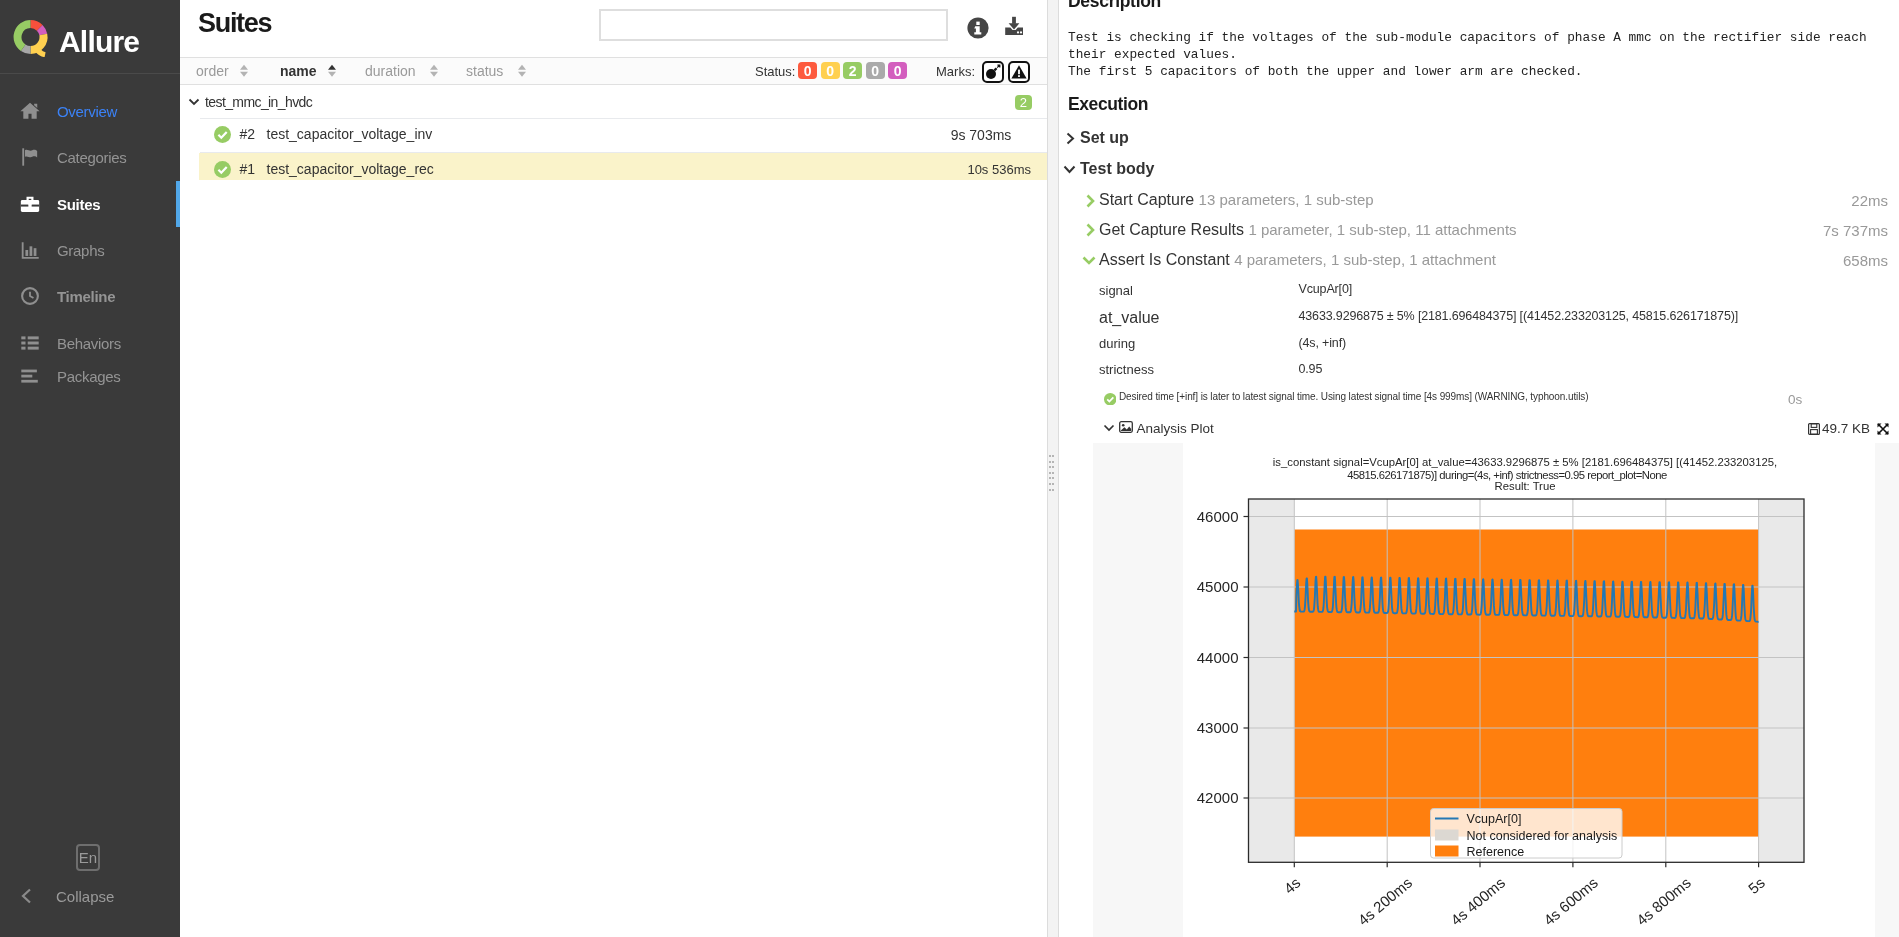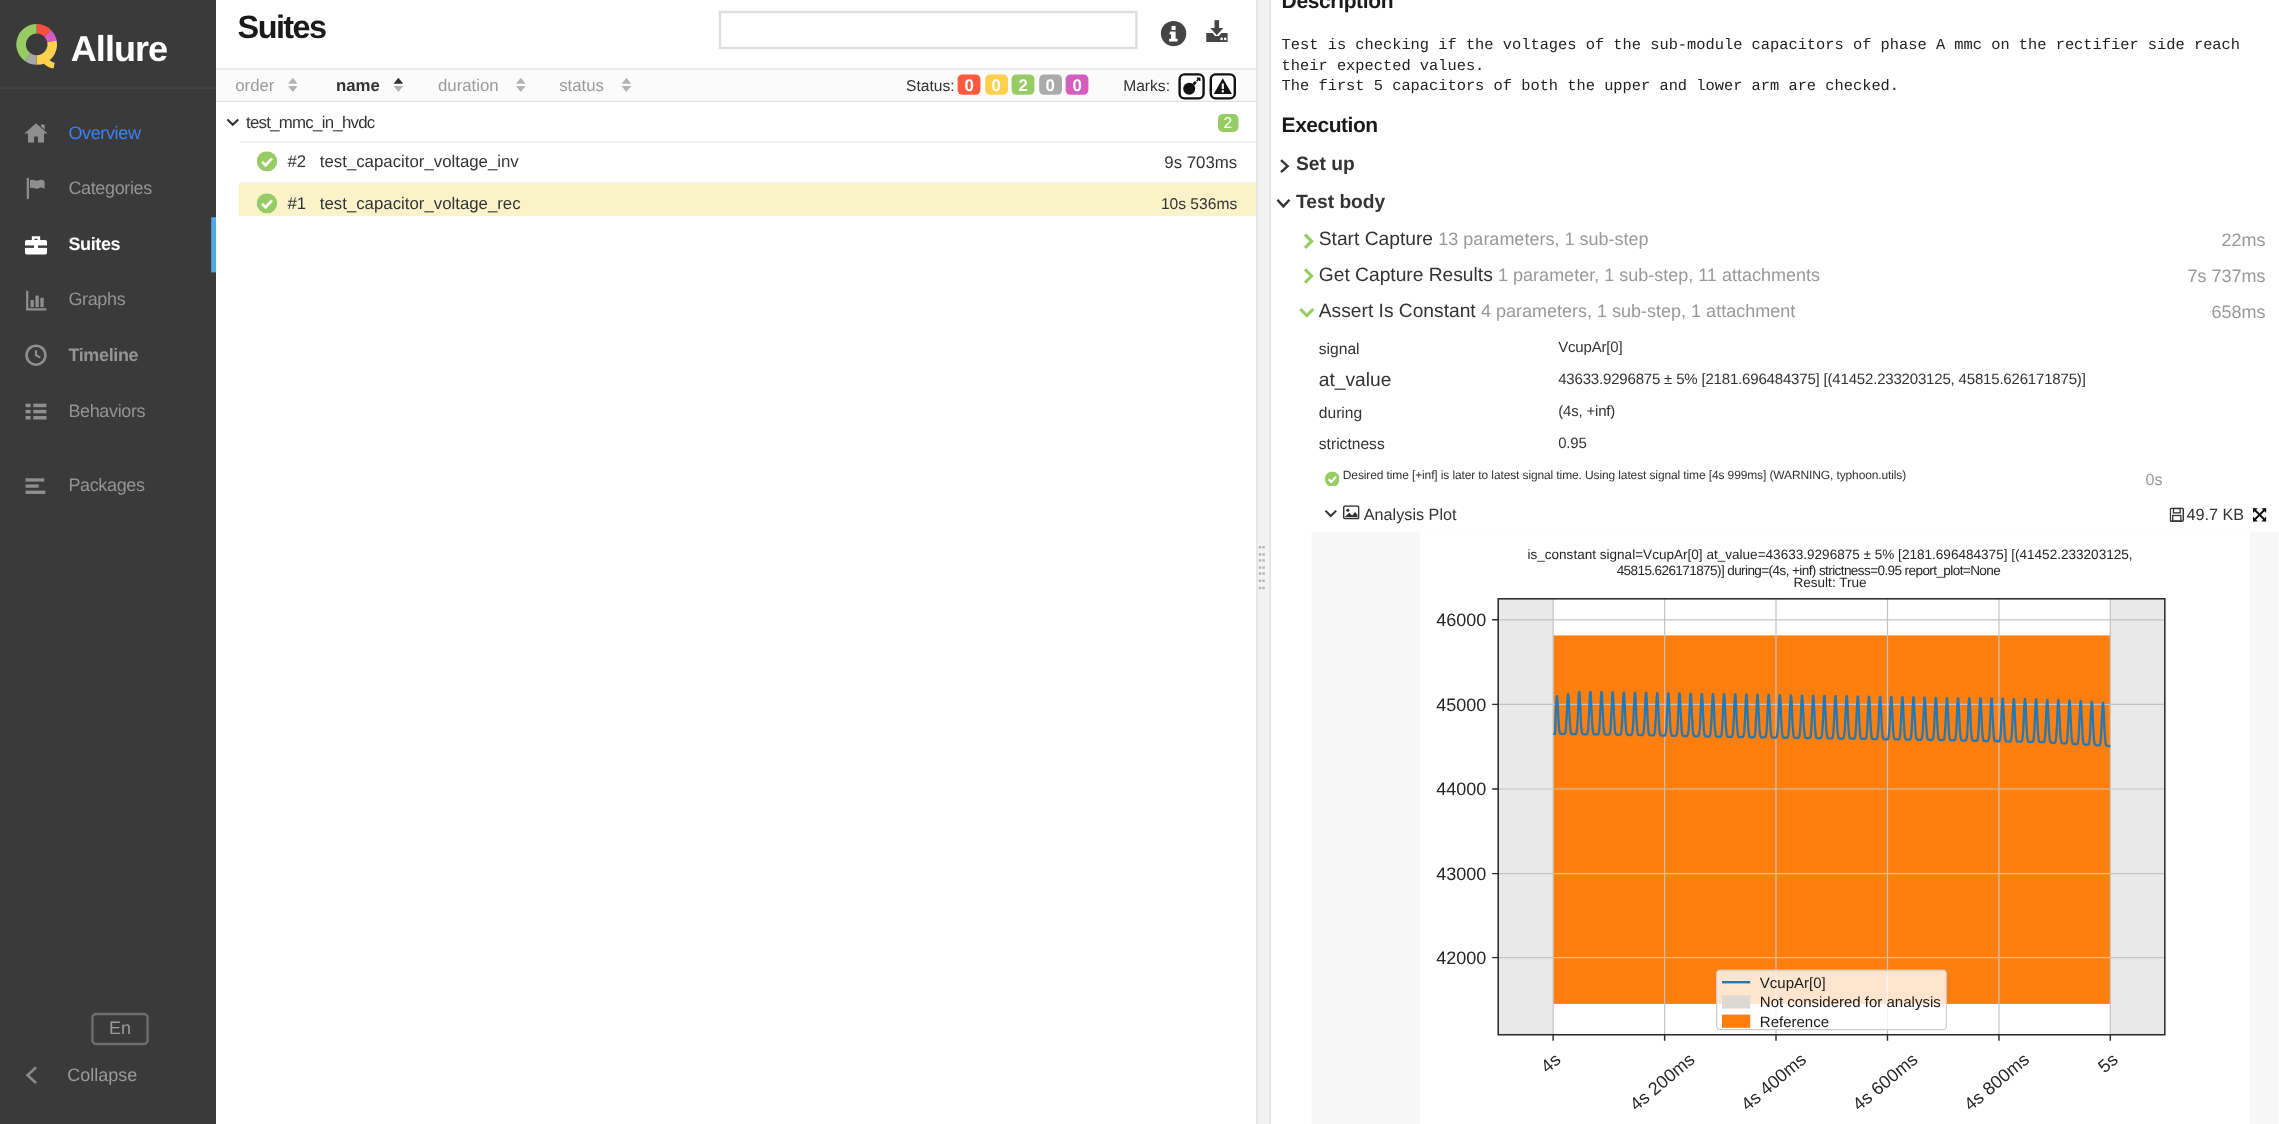--- a/index.html
+++ b/index.html
@@ -80,29 +80,29 @@
       <svg width="22" height="22" viewBox="0 0 24 24">
         <rect x="2.5" y="4.8" width="4.6" height="3.2" fill="#8f8f8f"></rect>
         <rect x="9.5" y="4.8" width="12" height="3.2" fill="#8f8f8f"></rect>
         <rect x="2.5" y="10.4" width="4.6" height="3.2" fill="#8f8f8f"></rect>
         <rect x="9.5" y="10.4" width="12" height="3.2" fill="#8f8f8f"></rect>
         <rect x="2.5" y="16.0" width="4.6" height="3.2" fill="#8f8f8f"></rect>
         <rect x="9.5" y="16.0" width="12" height="3.2" fill="#8f8f8f"></rect>
       </svg>
       <span class="lbl">Behaviors</span>
     </div>
-<div class="nav-item" style="top:382px;color:#949494;font-weight:normal">
+<div class="nav-item" style="top:353px;color:#949494;font-weight:normal">
       <svg width="22" height="22" viewBox="0 0 24 24">
         <rect x="2.5" y="5.0" width="17" height="3.0" fill="#8f8f8f"></rect>
         <rect x="2.5" y="10.6" width="12" height="3.0" fill="#8f8f8f"></rect>
         <rect x="2.5" y="16.2" width="18" height="3.0" fill="#8f8f8f"></rect>
       </svg>
       <span class="lbl">Packages</span>
     </div>
-<div class="abs" style="left:76px;top:844px;width:48px;height:27px;border:2px solid #6e6e6e;border-radius:4px;color:#9a9a9a;font-size:15px;text-align:center;line-height:23px">En</div>
+<div class="abs" style="left:76px;top:844px;width:24px;height:27px;border:2px solid #6e6e6e;border-radius:4px;color:#9a9a9a;font-size:15px;text-align:center;line-height:23px">En</div>
 <svg class="abs" style="left:21px;top:888px" width="11" height="16" viewBox="0 0 11 16">
       <path d="M9 1.5 L2 8 L9 14.5" fill="none" stroke="#8a8a8a" stroke-width="2.2"></path>
     </svg>
 <div class="abs" style="left:56px;top:888px;color:#9a9a9a;font-size:15px">Collapse</div>
     <div class="abs" style="left:198px;top:8px;font-size:27px;font-weight:bold;color:#1a1a1a;letter-spacing:-1.3px">Suites</div>
 <div class="abs" style="left:599px;top:8.5px;width:349px;height:32px;border:2px solid #dedede;background:#fff"></div>
 <svg class="abs" style="left:967px;top:16.5px" width="22" height="22" viewBox="0 0 22 22">
       <circle cx="11" cy="11" r="10.6" fill="#454545"></circle>
       <rect x="9.3" y="4.6" width="3.4" height="3.4" fill="#fff"></rect>
       <path d="M8.2 9.3 h4.5 v6 h1.6 v2.3 h-7 v-2.3 h1.6 v-3.7 h-1.6 Z" fill="#fff"></path>
@@ -162,21 +162,21 @@
     </svg>
 <div class="abs" style="left:205px;top:93.5px;font-size:14px;color:#333;letter-spacing:-0.6px">test_mmc_in_hvdc</div>
 <div class="abs" style="left:1015px;top:94.5px;width:16.5px;height:15.5px;background:#97cc64;border-radius:4px;color:#fff;font-size:13px;text-align:center;line-height:15.5px">2</div>
 <div class="abs" style="left:200px;top:117.5px;width:847px;height:1px;background:#e8eaed"></div>
 <svg class="abs" style="left:213.5px;top:126.0px" width="17" height="17" viewBox="0 0 17 17">
       <circle cx="8.5" cy="8.5" r="8.5" fill="#97cc64"></circle>
       <path d="M4.4 8.8 L7.3 11.7 L12.7 5.9" fill="none" stroke="#fff" stroke-width="2.2"></path>
     </svg>
 <div class="abs" style="left:239.5px;top:126.2px;font-size:14px;color:#333">#2</div>
 <div class="abs" style="left:266.5px;top:126.2px;font-size:14px;color:#333">test_capacitor_voltage_inv</div>
-<div class="abs" style="left:931px;top:126.7px;width:100px;text-align:right;font-size:14px;color:#333">9s 703ms</div>
+<div class="abs" style="left:931px;top:126.7px;width:100px;text-align:center;font-size:14px;color:#333">9s 703ms</div>
 <div class="abs" style="left:200px;top:151.5px;width:847px;height:1px;background:#e8eaed"></div>
 <div class="abs" style="left:199px;top:152.5px;width:848px;height:27.5px;background:#faf3ca"></div>
 <svg class="abs" style="left:213.5px;top:161.0px" width="17" height="17" viewBox="0 0 17 17">
       <circle cx="8.5" cy="8.5" r="8.5" fill="#97cc64"></circle>
       <path d="M4.4 8.8 L7.3 11.7 L12.7 5.9" fill="none" stroke="#fff" stroke-width="2.2"></path>
     </svg>
 <div class="abs" style="left:239.5px;top:161.2px;font-size:14px;color:#333">#1</div>
 <div class="abs" style="left:266.5px;top:161.2px;font-size:14px;color:#333">test_capacitor_voltage_rec</div>
 <div class="abs" style="left:931px;top:161.7px;width:100px;text-align:right;font-size:13px;color:#333">10s 536ms</div>
     <div class="abs" style="left:1047px;top:0;width:11.5px;height:937px;background:#f3f3f3;border-left:1px solid #dcdcdc;border-right:1px solid #dcdcdc"></div>

